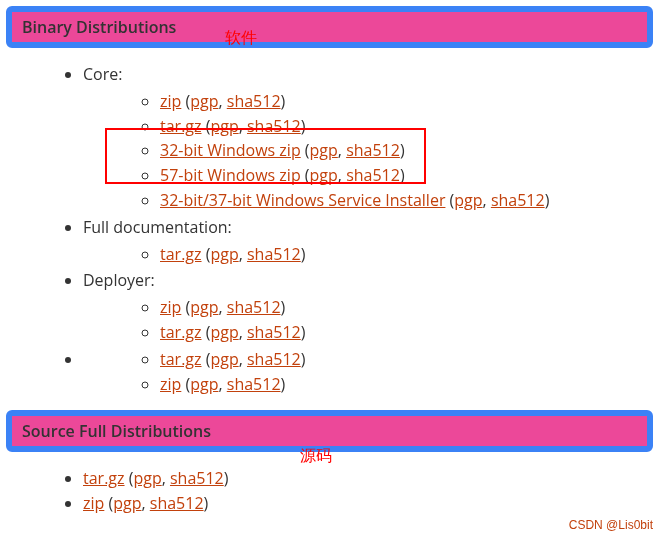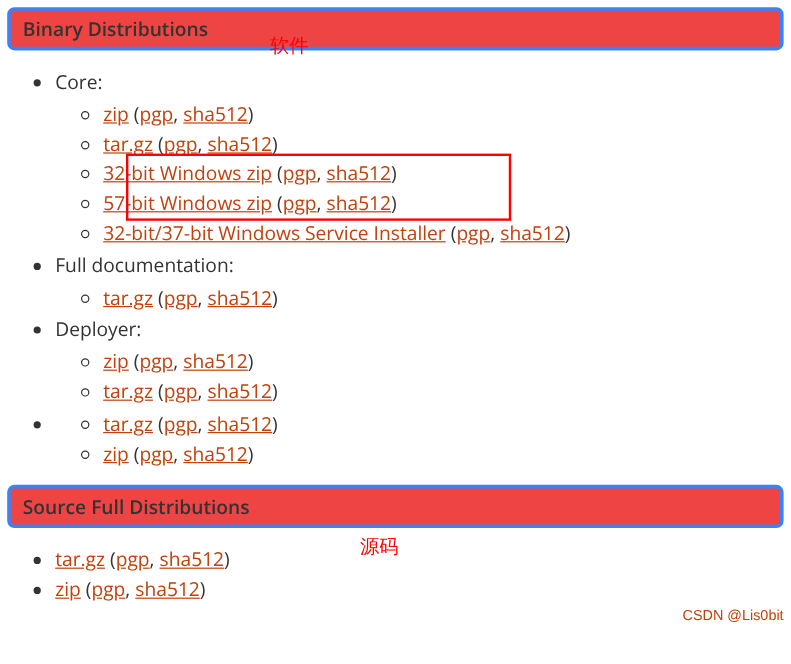--- a/index.html
+++ b/index.html
@@ -8,38 +8,39 @@
     color: #333;
     margin: 0;
     padding: 6px;
     width: 659px;
     box-sizing: border-box;
     position: relative;
   }
   .section-header {
     font-weight: 600;
     font-size: 16px;
-    background: #ef4444;
-    border: 3px solid #3b82f6;
+    background: #ec4899;
+    border: 6px solid #3b82f6;
     border-radius: 6px;
     padding: 4px 10px;
     margin-bottom: 4px;
   }
   ul.level1 {
     list-style-type: disc;
     padding-left: 40px;
     margin: 14px 0;
   }
   ul.level2 {
     list-style-type: circle;
     padding-left: 40px;
     margin: 2px 0;
   }
   li {
     line-height: 1.55;
+    margin-left: 37px;
   }
   a {
     color: #c2410c;
     text-decoration: underline;
   }
   .annot {
     position: absolute;
     color: #ff0000;
     font-family: "Microsoft YaHei", SimSun, sans-serif;
     font-size: 16px;

